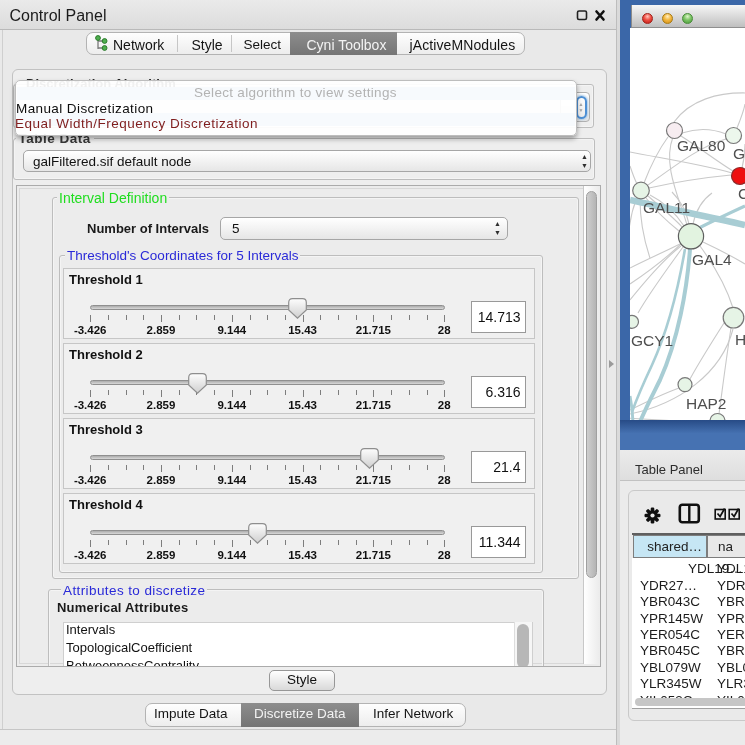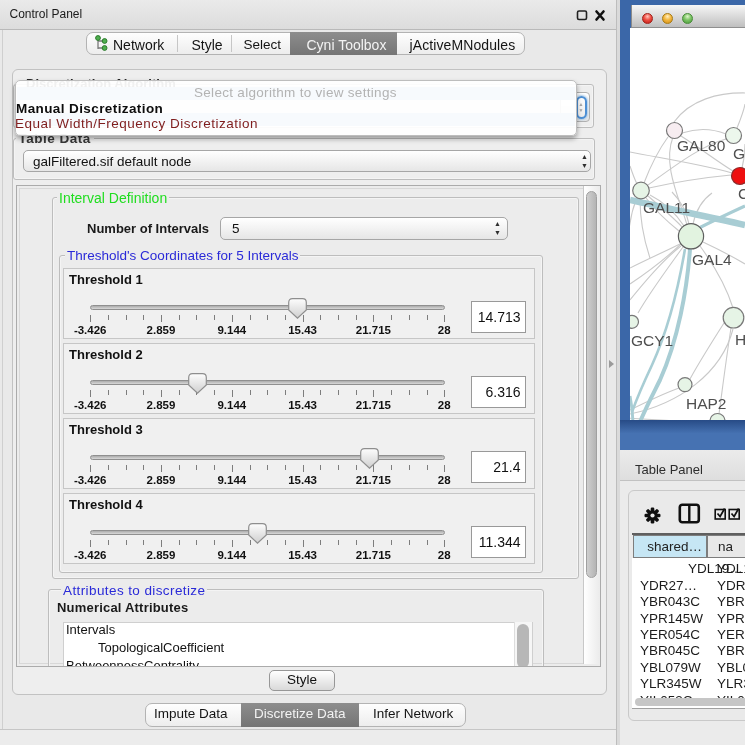--- a/index.html
+++ b/index.html
@@ -8,21 +8,21 @@
   .ab{position:absolute;}
   .etch{border:1px solid #bdbdbd;border-radius:3px;box-shadow:inset 0 0 0 1px #f4f4f4;}
 </style>
 </head>
 <body>
 
 <div class="ab" style="left:0;top:0;width:617px;height:745px;background:#e9e9e9;"></div>
 <div class="ab" style="left:2px;top:30px;width:1px;height:700px;background:#cfcfcf;"></div>
 
 <div class="ab" style="left:0;top:0;width:617px;height:29px;background:linear-gradient(#eaeaea,#dcdcdc);border-bottom:1px solid #b9b9b9;"></div>
-<div class="ab" style="left:9.5px;top:6.5px;font-size:12px;color:#1b1b1b;">Control Panel</div>
+<div class="ab" style="left:9.5px;top:6.5px;font-size:16px;color:#1b1b1b;">Control Panel</div>
 <svg class="ab" style="left:575px;top:9px;" width="32" height="13" viewBox="0 0 32 13">
   <rect x="2.5" y="2" width="9" height="8.5" rx="1.5" fill="none" stroke="#222" stroke-width="1.6"></rect>
   <path d="M21.5,2.5 L28.5,10.5 M28.5,2.5 L21.5,10.5" stroke="#111" stroke-width="2.6" stroke-linecap="round"></path>
 </svg>
 
 <div class="ab" style="left:85.5px;top:32px;width:439px;height:23px;border:1px solid #b3b3b3;border-radius:7px;background:linear-gradient(#fefefe,#ededed);box-sizing:border-box;"></div>
 <div class="ab" style="left:177px;top:35px;width:1px;height:17px;background:#c6c6c6;"></div>
 <div class="ab" style="left:230.5px;top:35px;width:1px;height:17px;background:#c6c6c6;"></div>
 <div class="ab" style="left:290px;top:32px;width:107px;height:23px;background:linear-gradient(#8d8d8d,#757575);"></div>
 <svg class="ab" style="left:95px;top:35px;" width="13" height="17" viewBox="0 0 13 17">
@@ -88,21 +88,21 @@
         </linearGradient>
       </defs>
     </svg></div>
 
 <div class="ab" style="left:16px;top:186px;width:584px;height:480px;overflow:hidden;">
   <div class="ab etch" style="left:32px;top:403px;width:494px;height:100px;"></div>
   <div class="ab" style="left:45px;top:397px;font-size:13.5px;letter-spacing:0.4px;color:#2a2ad8;background:#ececec;padding:0 2px;">Attributes to discretize</div>
   <div class="ab" style="left:41px;top:413.5px;font-size:13px;font-weight:bold;letter-spacing:0.2px;color:#1a1a1a;">Numerical Attributes</div>
   <div class="ab" style="left:47px;top:436px;width:468px;height:70px;background:#ffffff;border:1px solid #cfcfcf;"></div>
   <div class="ab" style="left:50px;top:436px;font-size:13px;color:#111;">Intervals</div>
-  <div class="ab" style="left:50px;top:454px;font-size:13px;color:#111;margin-left:32px;">TopologicalCoefficient</div>
+  <div class="ab" style="left:50px;top:454px;font-size:13px;color:#111;">TopologicalCoefficient</div>
   <div class="ab" style="left:50px;top:472px;font-size:13px;color:#111;">BetweennessCentrality</div>
   <div class="ab" style="left:498px;top:436px;width:17px;height:67px;background:#f6f6f6;border-left:1px solid #ddd;"></div>
   <div class="ab" style="left:500.5px;top:438px;width:12px;height:44px;background:#b7b7b7;border-radius:6px;"></div>
 </div>
 
 <div class="ab" style="left:583px;top:186px;width:16px;height:478px;background:linear-gradient(90deg,#ffffff,#ececec);border-left:1px solid #c8c8c8;box-sizing:border-box;"></div>
 <div class="ab" style="left:585.5px;top:191px;width:11px;height:387px;background:linear-gradient(90deg,#cfcfcf,#b4b4b4);border:1px solid #a0a0a0;border-radius:6px;box-sizing:border-box;"></div>
 
 <div class="ab" style="left:269px;top:670px;width:66px;height:21px;background:linear-gradient(#ffffff,#d9d9d9);border:1px solid #979797;border-radius:5px;box-sizing:border-box;text-align:center;font-size:13.5px;color:#111;line-height:18px;">Style</div>
 
@@ -117,21 +117,21 @@
 <div class="ab" style="left:616px;top:0;width:1px;height:745px;background:#bdbdbd;"></div>
 
 <div class="ab" style="left:609px;top:360px;width:0;height:0;border-top:4px solid transparent;border-bottom:4px solid transparent;border-left:5px solid #9a9a9a;"></div>
 
 <div class="ab" style="left:26px;top:75.5px;font-size:13px;font-weight:bold;color:#2a2a2a;">Discretization Algorithm</div>
 <div class="ab" style="left:15px;top:79.5px;width:562px;height:56px;background:rgba(255,255,255,0.93);border:1px solid #bdbdbd;border-radius:5px;box-shadow:0 3px 5px rgba(0,0,0,0.35);box-sizing:border-box;"></div>
 <div class="ab" style="left:17px;top:87px;width:558px;height:13px;background:#f7fafd;"></div>
 <div class="ab" style="left:17px;top:113px;width:558px;height:13px;background:#f7fafd;"></div>
 
 <div class="ab" style="left:194px;top:84.5px;font-size:13.5px;letter-spacing:0.3px;color:#b3b3b3;">Select algorithm to view settings</div>
-<div class="ab" style="left:16px;top:101px;font-size:13.5px;font-weight:bold;letter-spacing:0.4px;color:#0d0d0d;text-align:center;">Manual Discretization</div>
+<div class="ab" style="left:16px;top:101px;font-size:13.5px;font-weight:normal;letter-spacing:0.4px;color:#0d0d0d;text-align:center;">Manual Discretization</div>
 <div class="ab" style="left:15px;top:116px;font-size:13.5px;letter-spacing:0.5px;color:#7f1d1d;">Equal Width/Frequency Discretization</div>
 
 <div class="ab" style="left:617px;top:0;width:3px;height:745px;background:#dadada;"></div>
 <div class="ab" style="left:620px;top:0;width:125px;height:450px;background:#3b67a8;"></div>
 <div class="ab" style="left:620px;top:420px;width:125px;height:30px;background:linear-gradient(#274b86,#4672b2 45%,#4672b2);"></div>
 
 <div class="ab" style="left:631px;top:5px;width:114px;height:23px;background:linear-gradient(#f6f6f6,#bfbfbf);border-left:1px solid #8a8a8a;border-bottom:1px solid #8f8f8f;box-sizing:border-box;"></div>
 <div class="ab" style="left:641.5px;top:12.6px;width:9.4px;height:9.4px;border-radius:50%;background:radial-gradient(circle at 50% 28%,#ffc3bb 0%,#ee4d42 45%,#cf2b24 80%);border:0.8px solid #9f2019;"></div>
 <div class="ab" style="left:661.6px;top:12.6px;width:9.4px;height:9.4px;border-radius:50%;background:radial-gradient(circle at 50% 28%,#ffeec0 0%,#f3b73e 45%,#dd9b23 80%);border:0.8px solid #a87a12;"></div>
 <div class="ab" style="left:682.1px;top:12.6px;width:9.4px;height:9.4px;border-radius:50%;background:radial-gradient(circle at 50% 28%,#ddf4c8 0%,#7cc465 45%,#5aa948 80%);border:0.8px solid #478a38;"></div>

